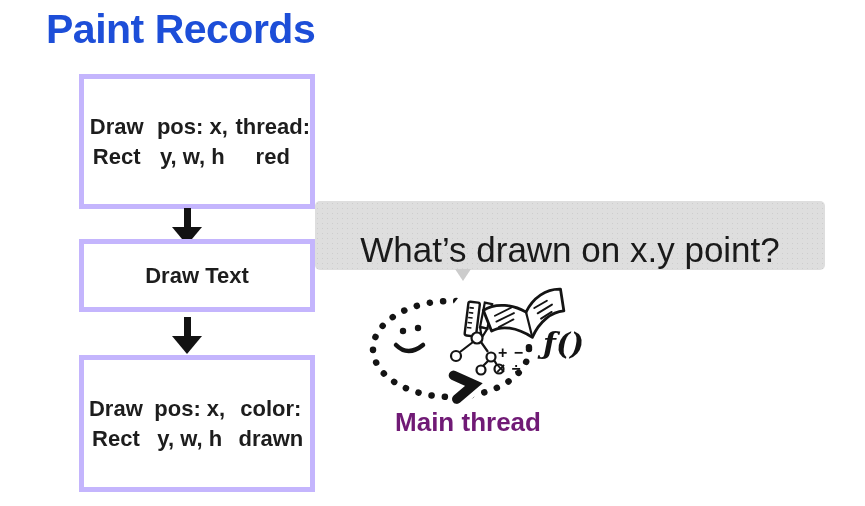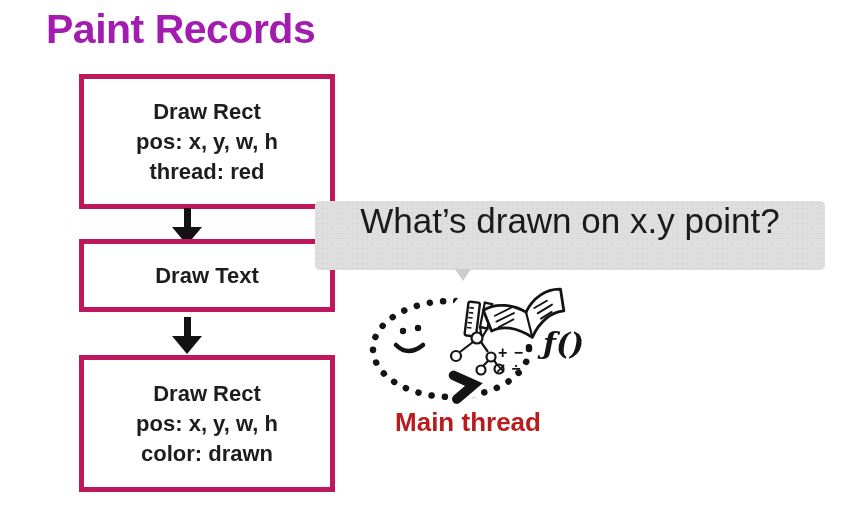--- a/index.html
+++ b/index.html
@@ -13,31 +13,31 @@
     color: #161616;
     overflow: hidden;
   }
   .title {
     position: absolute;
     left: 46px;
     top: 6px;
     font-size: 41px;
     font-weight: 700;
     letter-spacing: -0.5px;
-    color: #a21caf;
+    color: #1d4ed8;
     white-space: nowrap;
   }
   .flow-box {
     position: absolute;
     left: 79px;
-    width: 256px;
-    border: 5px solid #be185d;
+    width: 236px;
+    border: 5px solid #c4b5fd;
     background: #ffffff;
     display: flex;
-    flex-direction: column;
+    flex-direction: row;
     justify-content: center;
     align-items: center;
     text-align: center;
     font-size: 22px;
     font-weight: 700;
     line-height: 30px;
     color: #1d1d1d;
   }
   .box1 { top: 74px;  height: 135px; }
   .box2 { top: 239px; height: 73px;  }
@@ -63,21 +63,21 @@
     position: absolute;
     left: 315px;
     top: 201px;
     width: 510px;
     height: 69px;
     background-color: #dedede;
     background-image: radial-gradient(circle, #cdcdcd 0.8px, rgba(0,0,0,0) 0.9px);
     background-size: 5px 5px;
     border-radius: 5px;
     display: flex;
-    align-items: flex-start;
+    align-items: flex-end;
     justify-content: center;
   }
   .bubble-text {
     font-size: 35px;
     font-weight: 400;
     color: #1a1a1a;
     white-space: nowrap;
     letter-spacing: 0px;
   }
   .bubble-tail {
@@ -95,21 +95,21 @@
     top: 286px;
   }
   .thread-label {
     position: absolute;
     left: 362px;
     top: 407px;
     width: 212px;
     text-align: center;
     font-size: 26px;
     font-weight: 700;
-    color: #b91c1c;
+    color: #701a75;
     white-space: nowrap;
   }
 </style>
 </head>
 <body>
 
 <div class="stage">
 
   <div class="title">Paint Records</div>
 

